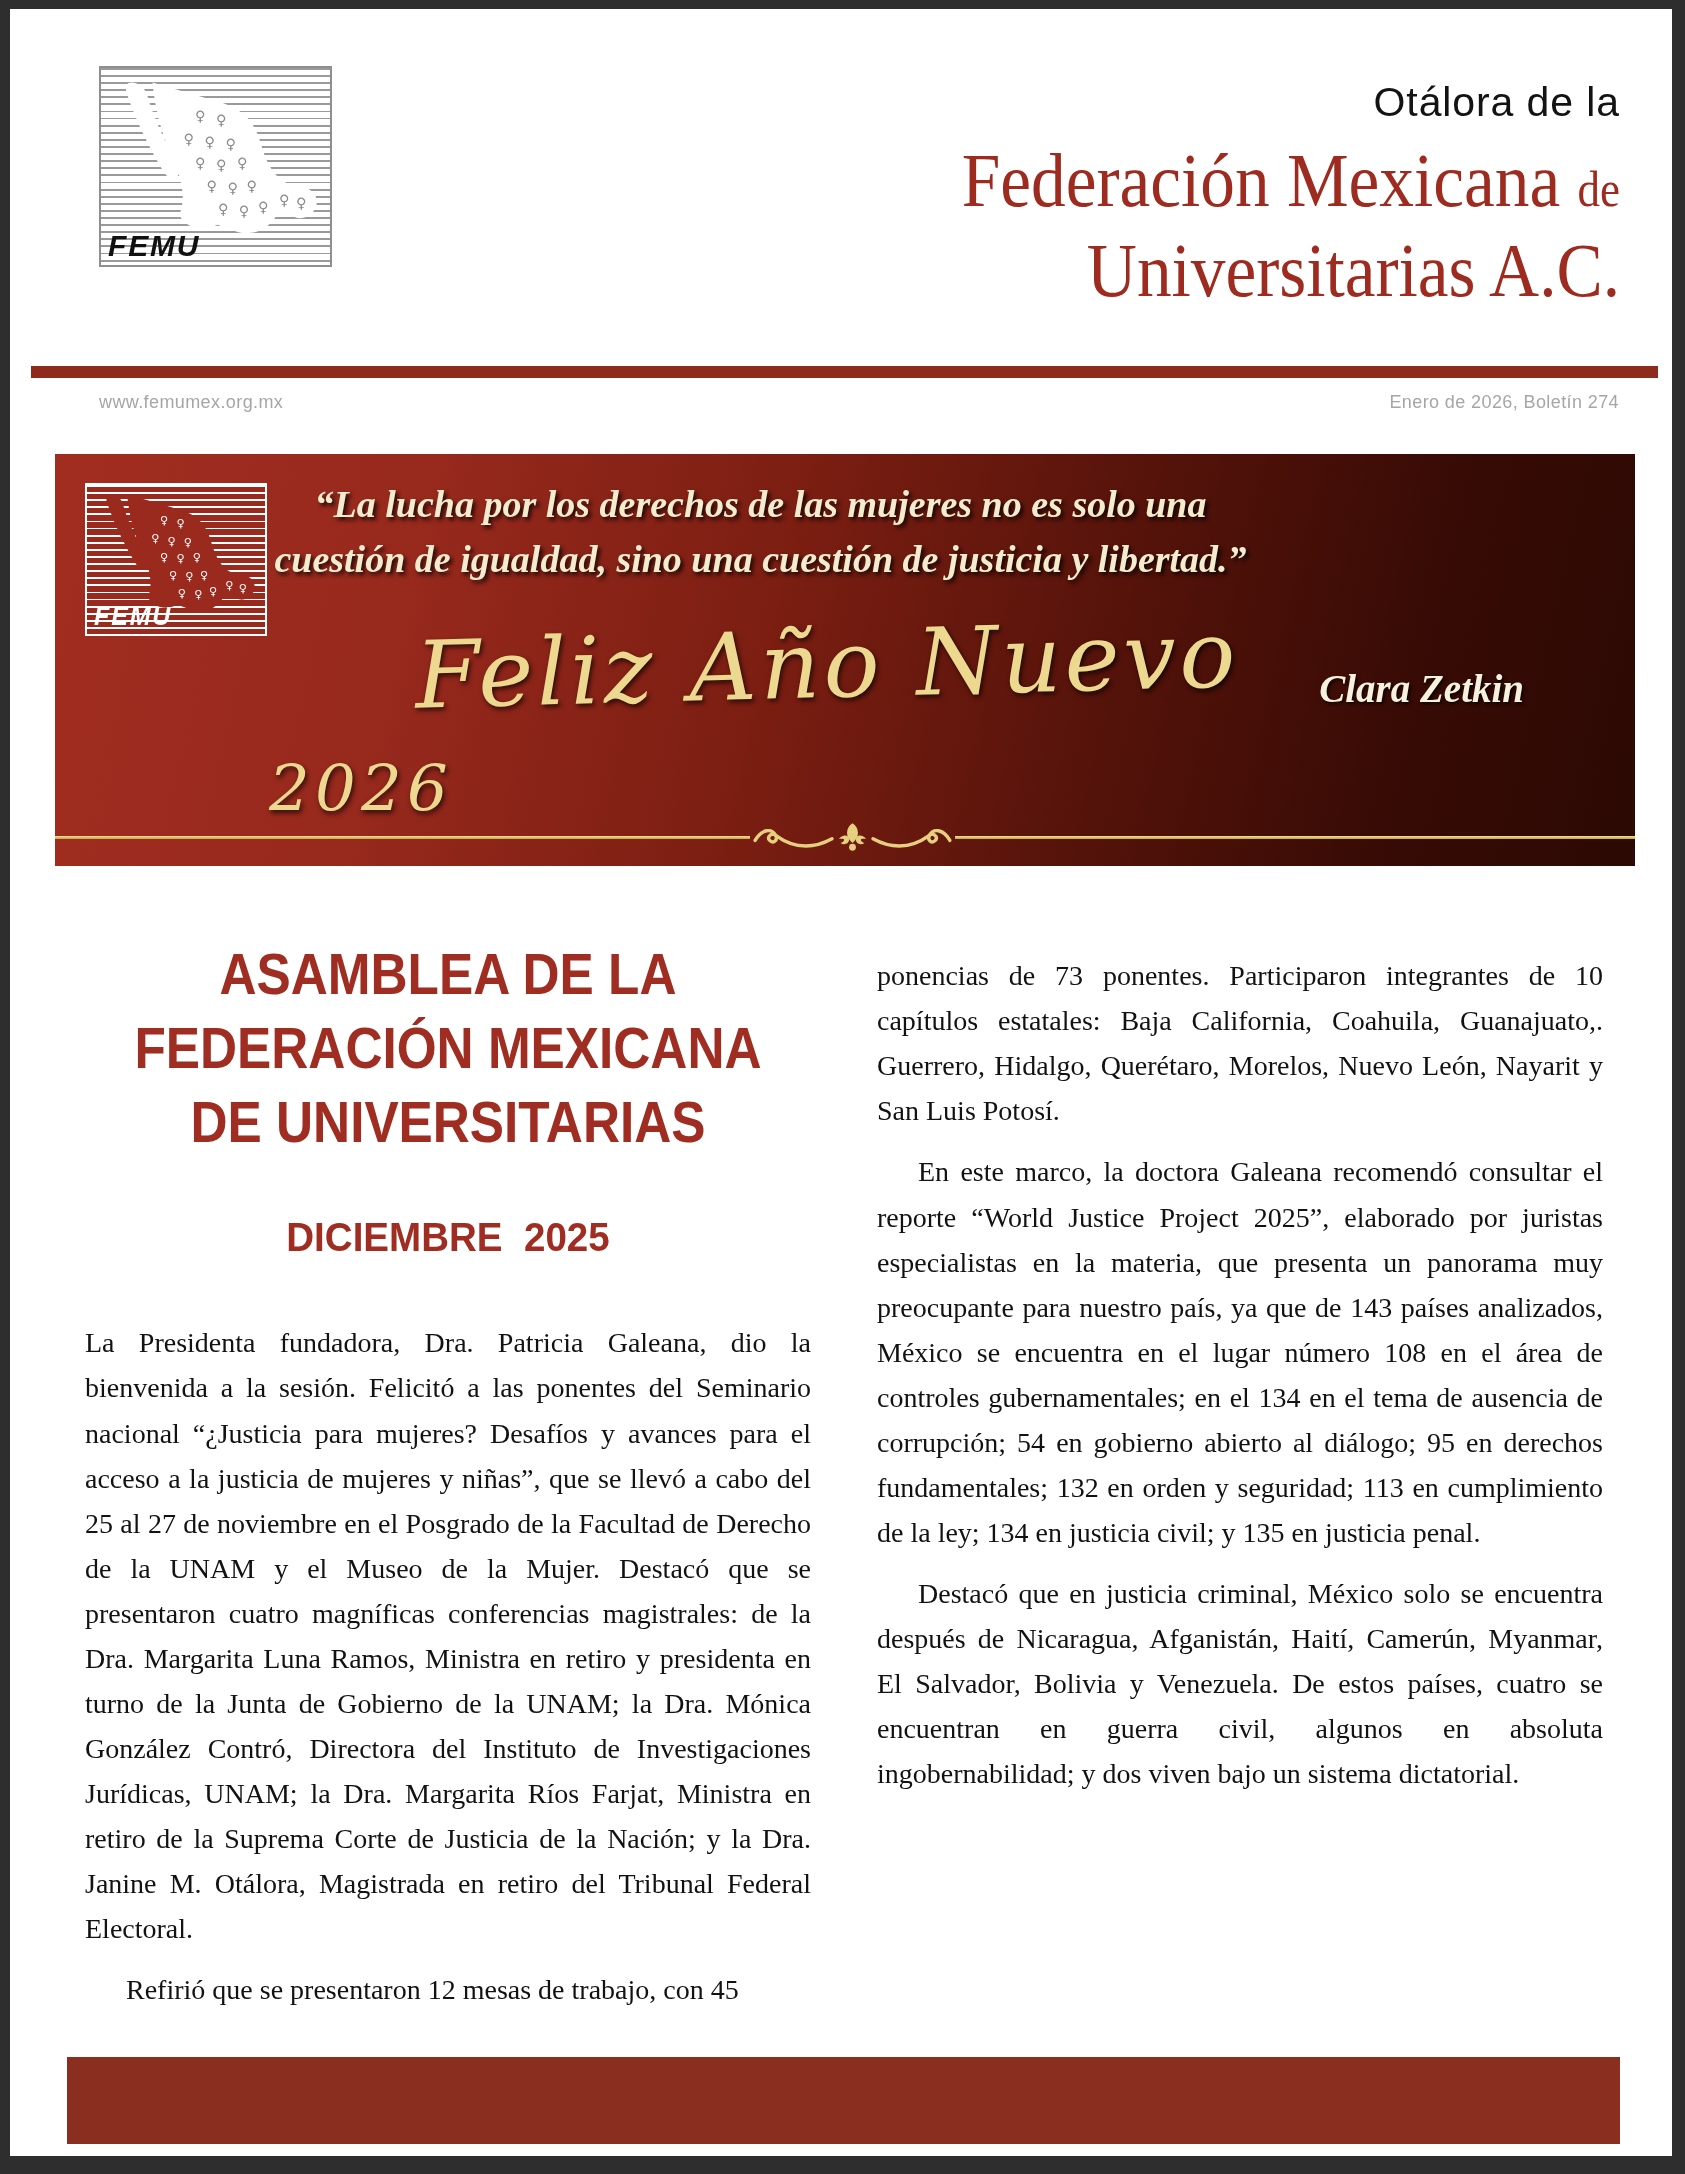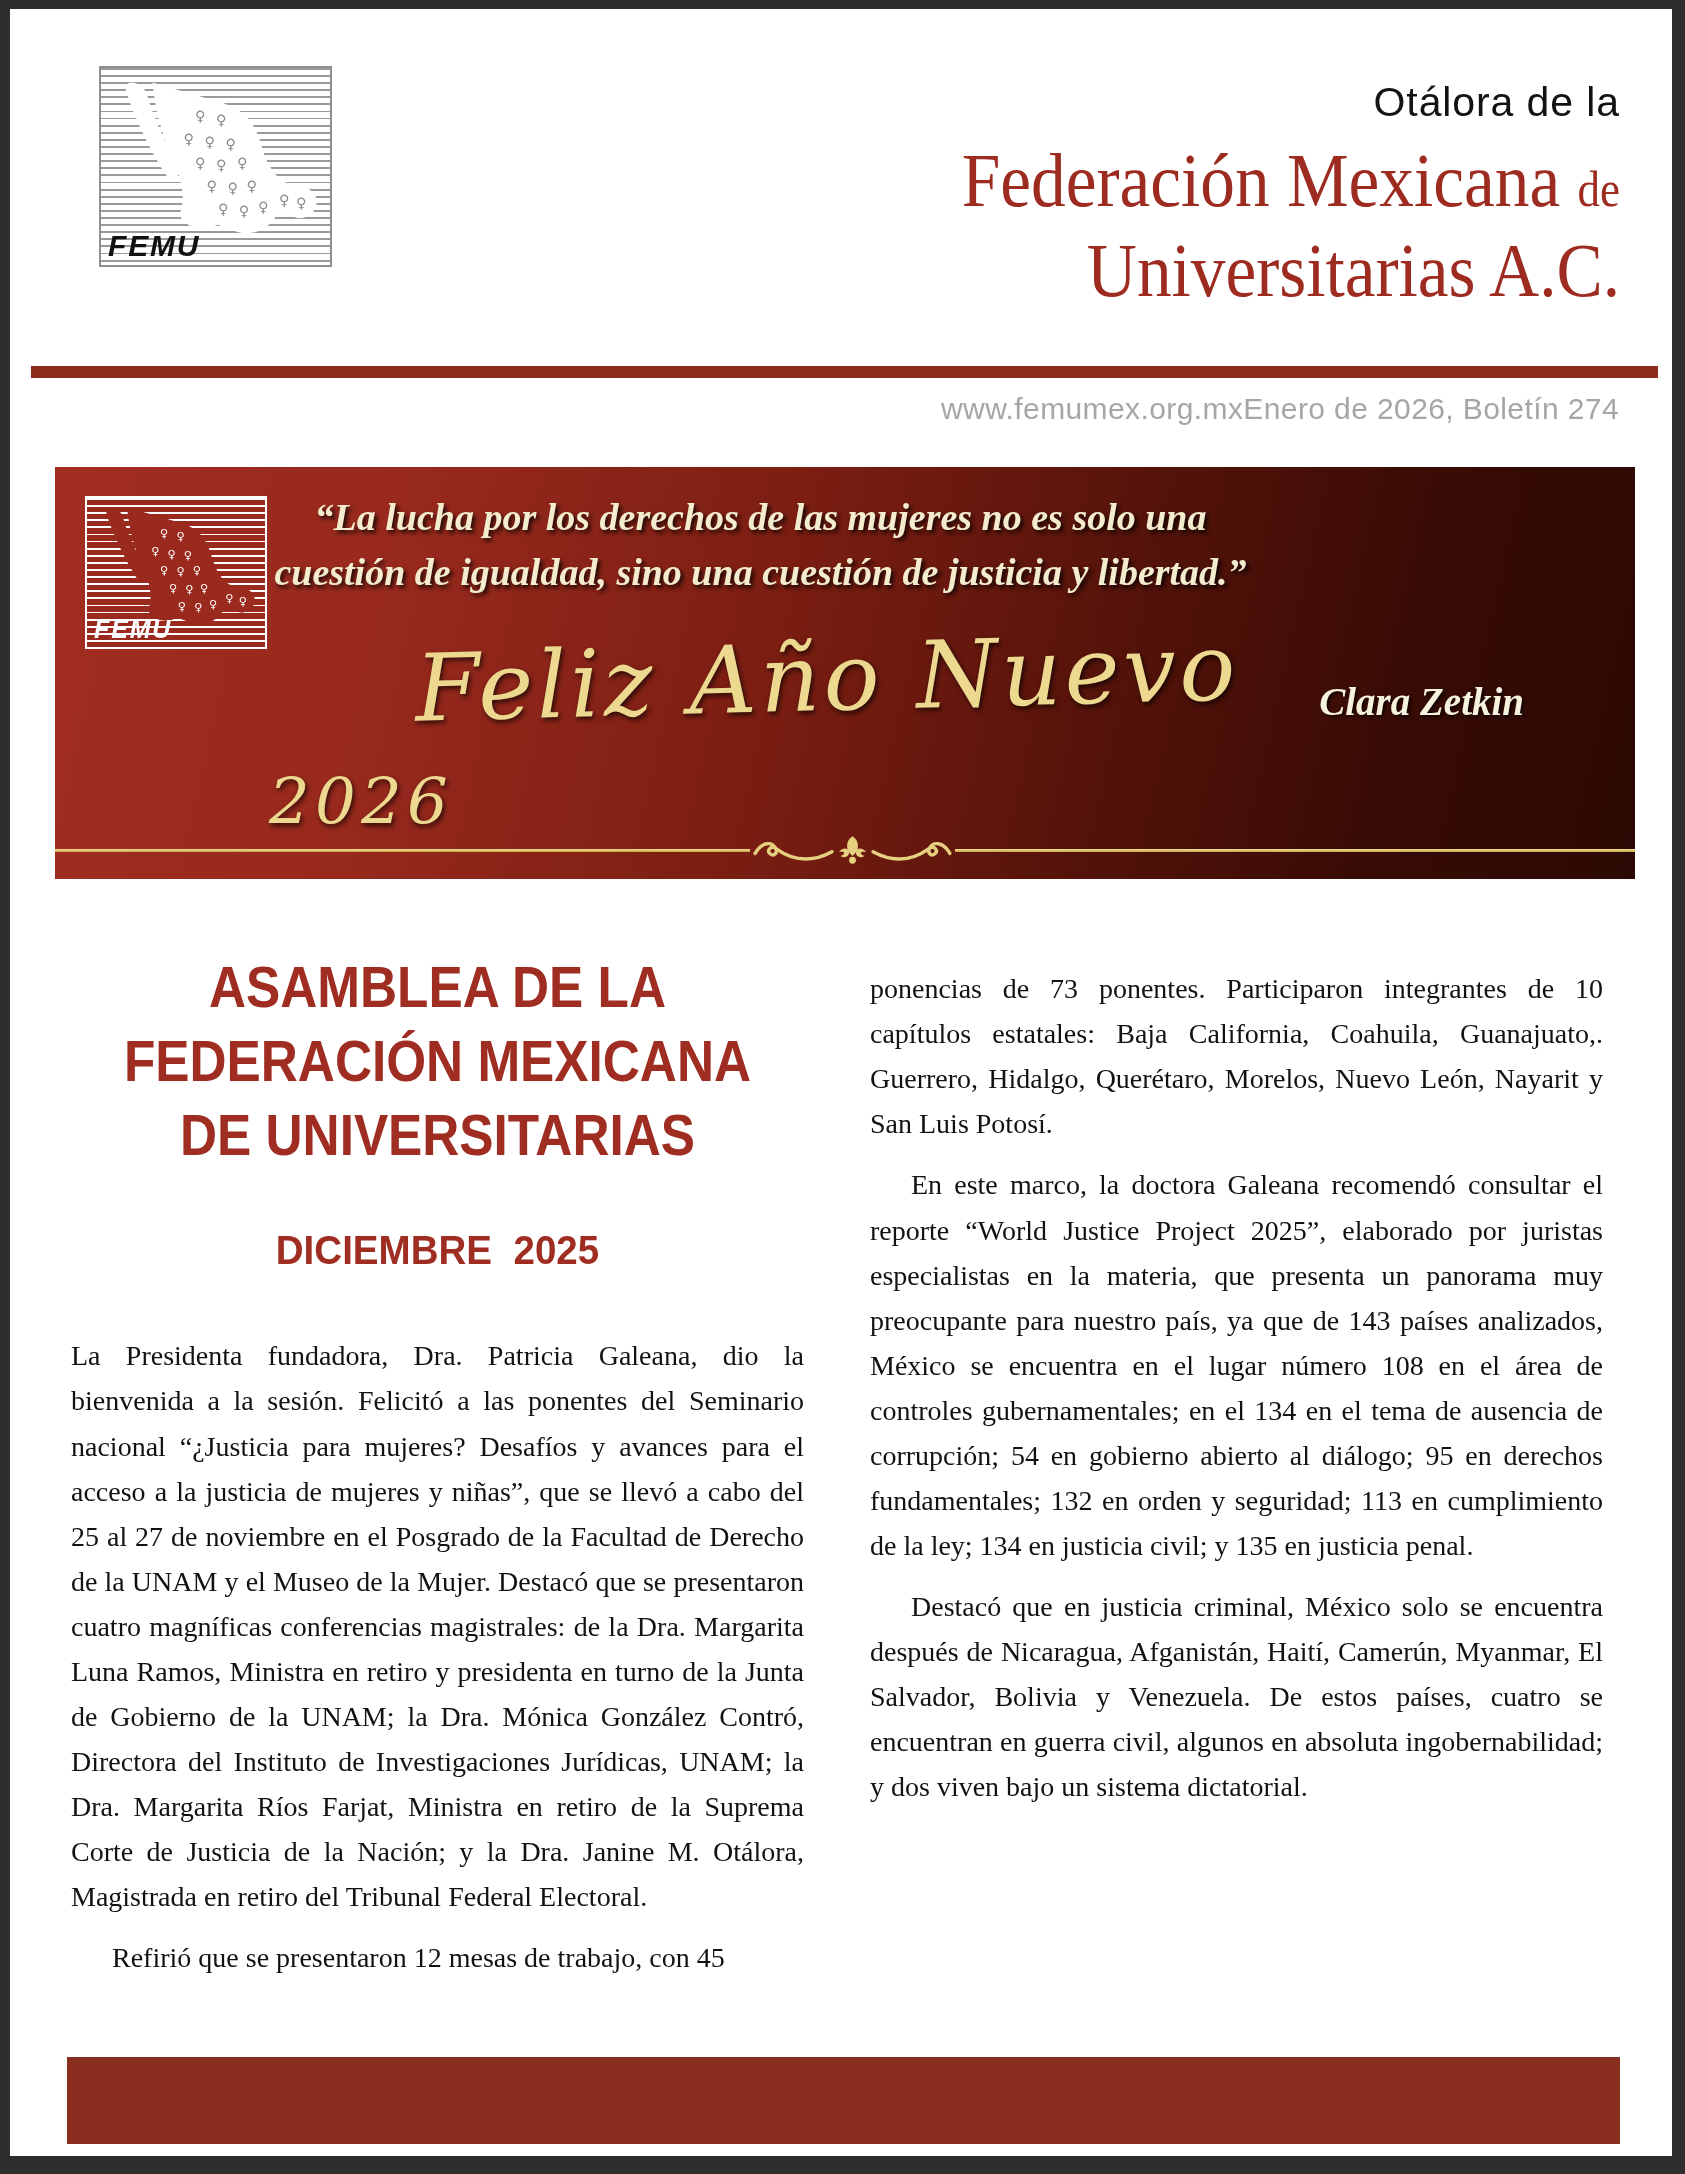--- a/index.html
+++ b/index.html
@@ -28,22 +28,22 @@
   .pretitle{ font-size:41px; color:#131313; letter-spacing:0.9px; }
   .main-title{
     margin-top:9px; color:#9d2b1f; font-family:"Liberation Serif", serif;
     font-size:77px; line-height:1.18;
     transform:scaleX(0.9); transform-origin:right center; white-space:nowrap;
   }
   .main-title .de{ font-size:50px; }
   
   .rule{ height:11.6px; background:#8e2b1d; margin:50px 14.3px 0 21.4px; }
   .meta-row{
-    display:flex; justify-content:flex-end; align-items:baseline;
-    padding:14.3px 53px 0 89px; color:#a6a6a6; font-size:30px; letter-spacing:0.4px;
+    display:flex; justify-content:space-between; align-items:baseline;
+    padding:14.3px 53px 0 89px; color:#a6a6a6; font-size:18px; letter-spacing:0.4px;
   }
   
   .banner{
     position:relative; height:412px; margin:41px 37px 0 45px;
     background:linear-gradient(103deg,#a12d20 0%,#98291d 22%,#7c1e12 45%,#55130a 66%,#380b05 84%,#2c0904 100%);
     overflow:hidden;
   }
   .banner-logo{
     position:absolute; left:30px; top:29px; width:182px; height:153px;
     border:2.7px solid #ffffff;
@@ -80,21 +80,21 @@
     position:absolute; left:0; right:0; bottom:10.7px; height:36px;
     display:flex; align-items:center;
   }
   .gline{ height:3.6px; background:linear-gradient(to bottom,#f0e1a0,#c9a43c); }
   .gline.l{ width:44%; }
   .gline.r{ flex:1; }
   .ornament{ width:205px; height:36px; flex:0 0 auto; }
   
   .columns{
     display:grid; grid-template-columns:1fr 1fr; column-gap:34px;
-    padding:0 53px 0 45px; margin-top:71px; flex:0 0 auto;
+    padding:0 53px 0 59px; margin-top:71px; flex:0 0 auto;
   }
   .article-title{
     color:#a02d22; text-align:center; font-weight:bold;
     font-size:57px; line-height:1.3; letter-spacing:0;
     transform:scaleX(0.9); transform-origin:center top;
     font-family:"Liberation Sans", sans-serif;
   }
   .article-subtitle{
     color:#a02d22; text-align:center; font-weight:bold; font-size:41px;
     margin-top:55px; transform:scaleX(0.94); transform-origin:center top;

